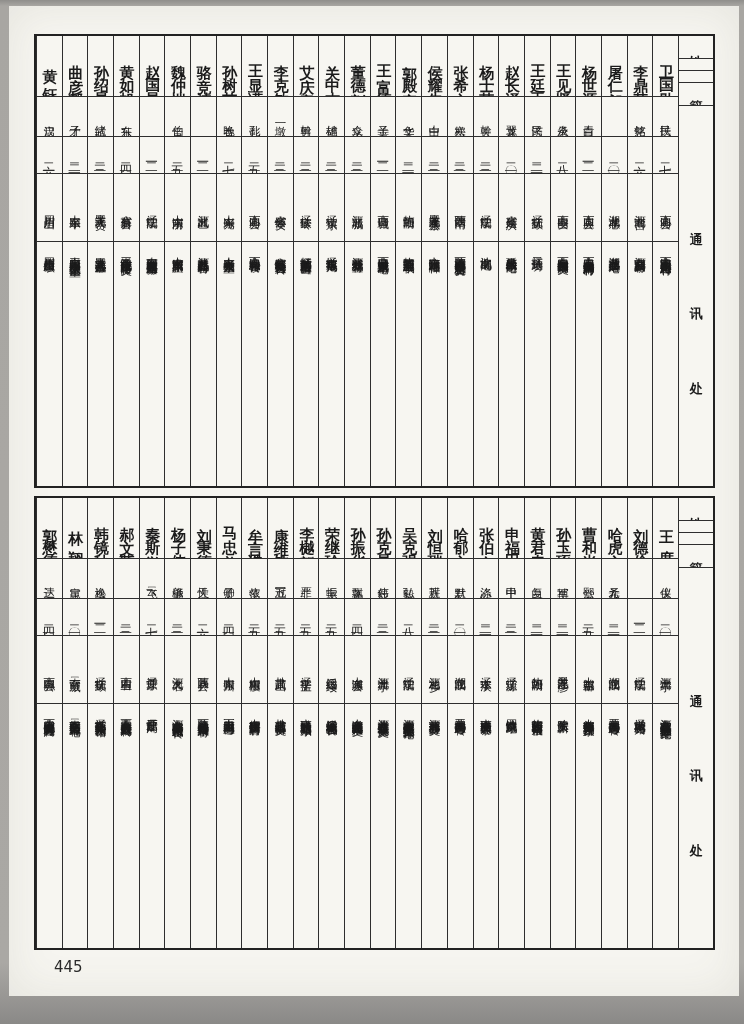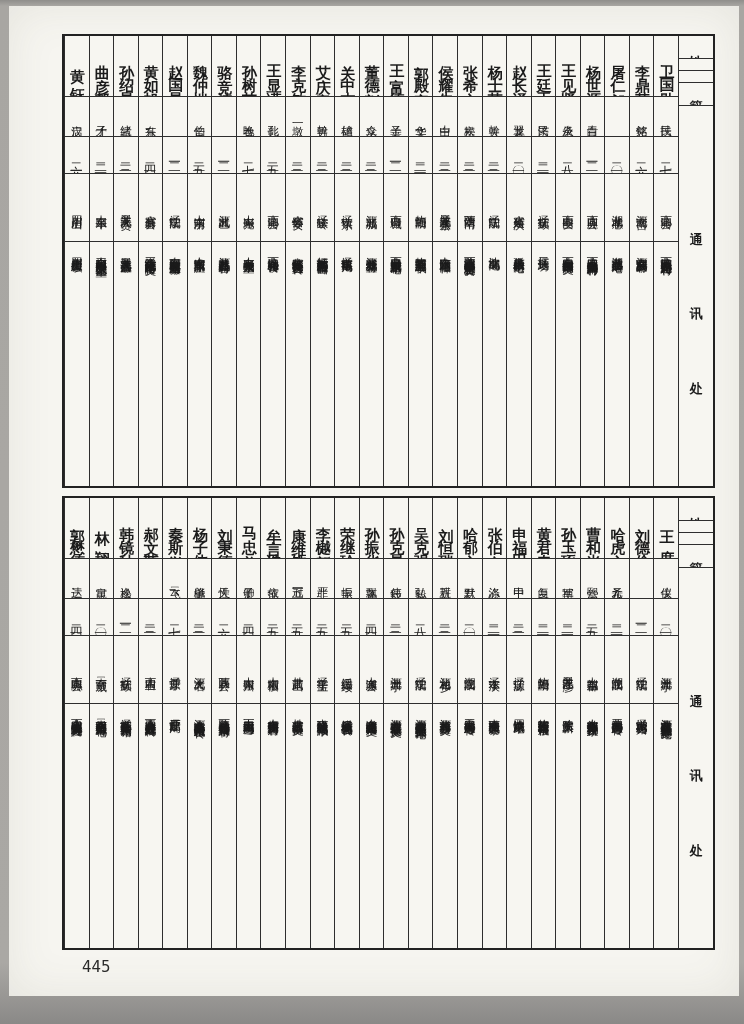--- a/index.html
+++ b/index.html
@@ -1,21 +1,21 @@
 <!DOCTYPE html>
 <html><head>
 <meta charset="utf-8">
 <style>
   html,body{margin:0;padding:0;}
   .stage{position:relative;width:744px;height:1024px;overflow:hidden;
          background:linear-gradient(180deg,#8f8e8b 0,#a8a6a2 6px,#aaa8a4 94%,#8a8987 100%);
          font-family:"DejaVu Serif","Liberation Serif",serif;}
   .page{position:absolute;left:9px;top:6px;right:5px;bottom:28px;background:#f6f5f0;
         box-shadow:inset 0 0 45px rgba(90,85,70,0.10);}
-  .content{padding:28px 24px 0 25px;margin-left:28px;}
+  .content{padding:28px 24px 0 25px;}
   .rtable{display:flex;flex-direction:row-reverse;height:454px;border:2px solid #222;
           background:#f7f6f1;box-sizing:border-box;}
   .rtable + .rtable{margin-top:8px;}
   .col{flex:1 1 0;display:flex;flex-direction:column;border-left:1px solid #2e2e2e;min-width:0;}
   .header-col{flex:0 0 34px;}
   .cell{display:flex;justify-content:center;align-items:center;overflow:hidden;
         border-top:1px solid #2e2e2e;box-sizing:border-box;color:#1b1b1b;}
   .col .cell:first-child{border-top:none;}
   .vt{writing-mode:vertical-rl;text-orientation:upright;line-height:1.05;}
   .spread{align-items:stretch;}

